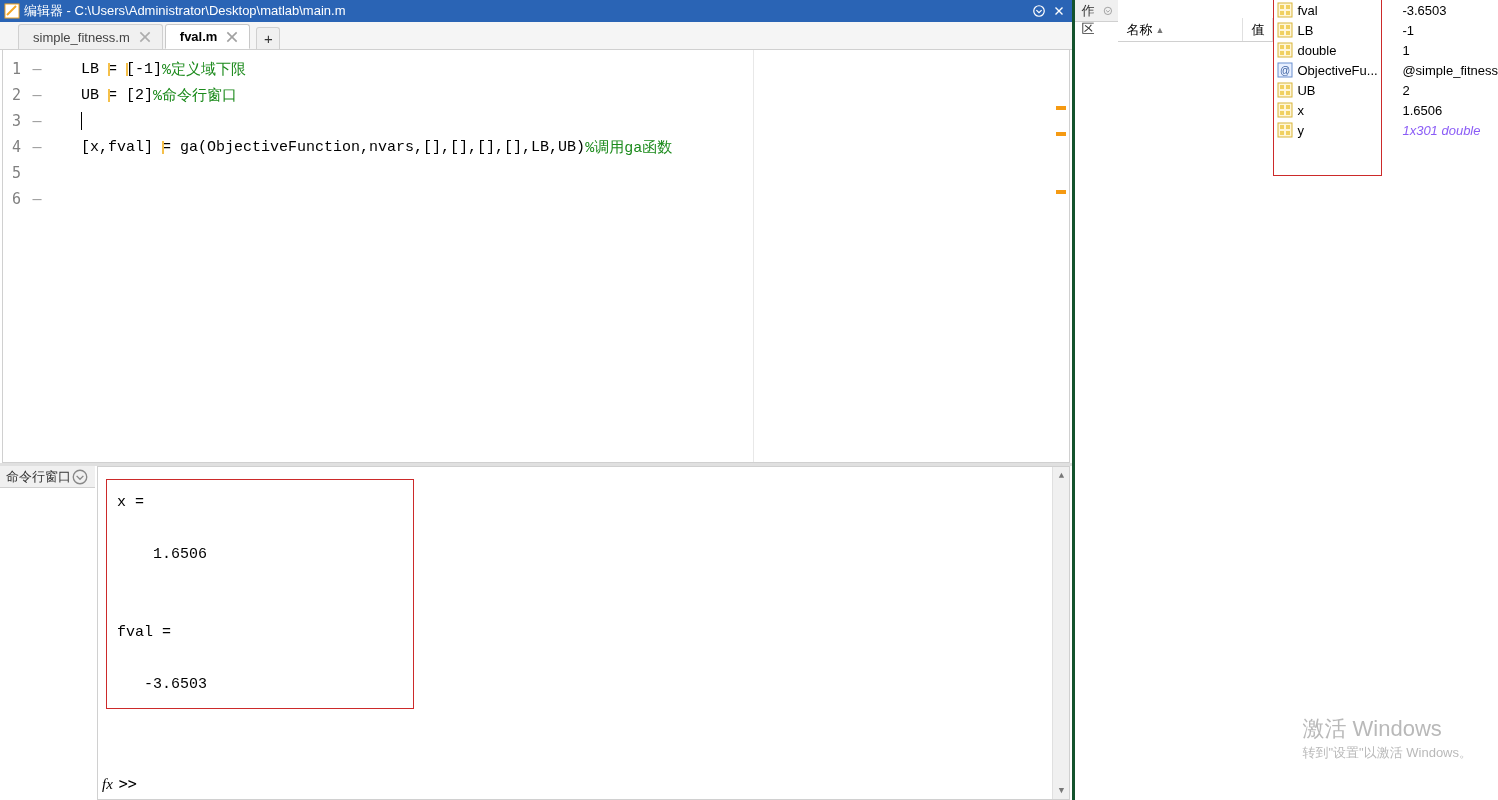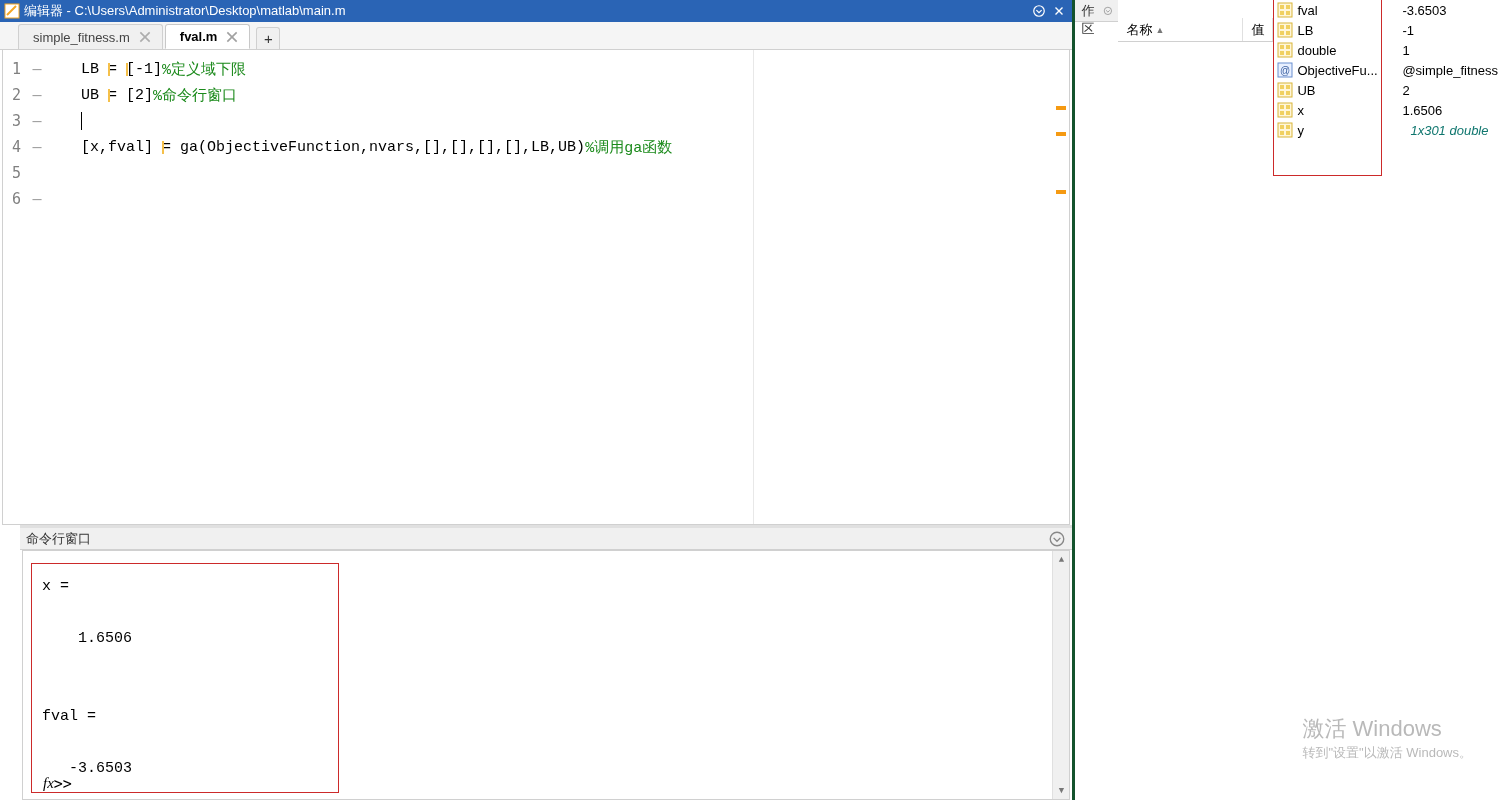--- a/index.html
+++ b/index.html
@@ -37,43 +37,43 @@
 .crow { height:26px; display:flex; align-items:center; white-space:pre; }
 .k-cm { color:#1b8a1b; }
 .hl2 { position:relative; }
 .hl2::before { content:""; position:absolute; left:0; top:2px; bottom:2px; width:2px; background:#f5c04a; }
 .caret { display:inline-block; width:1px; height:18px; background:#000; vertical-align:middle; }
 .minimark { position:absolute; right:0; width:16px; top:0; bottom:0; }
 .minimark .mk { position:absolute; right:3px; width:10px; height:4px; background:#f59a12; }
 .editor-split { position:absolute; top:0; bottom:0; left:750px; width:1px; background:#e8e8e8; }
 
 
-.cmd-area { height:275px; display:flex; flex-direction:column; border-top:3px solid #e0e0e0;margin-left:20px; }
+.cmd-area { height:337px; display:flex; flex-direction:row; border-top:3px solid #e0e0e0; }
 .cmd-body { flex:1; background:#fff; border:1px solid #d0d0d0; margin:0 2px; position:relative; font-family:Consolas,"Courier New",monospace; font-size:15px; overflow:hidden; }
 .cmd-scroll { position:absolute; right:0; top:0; bottom:0; width:17px; background:#f0f0f0; border-left:1px solid #e0e0e0; }
 .cmd-scroll .up,.cmd-scroll .dn { height:17px; display:flex; align-items:center; justify-content:center; color:#777; font-size:9px; }
 .cmd-scroll .up{position:absolute;top:0;left:0;right:0;} .cmd-scroll .dn{position:absolute;bottom:0;left:0;right:0;}
 .cmd-redbox { position:absolute; left:8px; top:12px; width:308px; height:230px; border:1px solid #cc2a2a; padding:10px 10px; }
 .cmd-redbox pre { font-family:inherit; font-size:15px; line-height:26px; }
-.prompt { position:absolute; left:20px; bottom:6px; display:flex; }
+.prompt { position:absolute; left:4px; bottom:6px; display:flex; align-items:center; gap:6px; }
 .prompt .fx { font-style:italic; font-family:"Times New Roman",serif; font-size:15px; }
 .prompt .gg { font-family:Consolas,monospace; }
 
 
 .ws-head { display:flex; height:24px; background:#fff; border-bottom:1px solid #d0d0d0; font-size:13px;margin-top:18px; }
 .ws-head .col { padding:4px 8px; border-right:1px solid #e0e0e0; display:flex; align-items:center; }
 .ws-head .c1 { width:125px; } .ws-head .c2 { flex:1; }
 .ws-head .sort { margin-left:3px; font-size:9px; color:#777; }
 .ws-body { flex:1; position:relative; font-size:13px; }
 .ws-redbox { position:absolute; left:0; top:-24px; right:116px; height:200px; border:1px solid #cc2a2a; pointer-events:none; }
 .ws-row { display:flex; height:20px; align-items:center; padding-left:4px; }
 .ws-row .ico { width:16px; height:16px; margin-right:4px; display:flex; align-items:center; justify-content:center; }
 .ws-row .nm { width:101px; overflow:hidden; text-overflow:ellipsis; white-space:nowrap; }
 .ws-row .vl { flex:1; padding-left:4px; }
-.vl.italic { font-style:italic; color:#0f766e;margin-left:8px; }
+.vl.italic { font-style:italic; color:#8b5cf6; }
 .activate { position:absolute; right:26px; bottom:38px; text-align:left; color:#b9b9b9; }
 .activate .big { font-size:22px; } .activate .sm { font-size:13px; }
 
 svg { display:block; }
 </style>
 </head>
 <body>
 
 <div class="shell">
 

